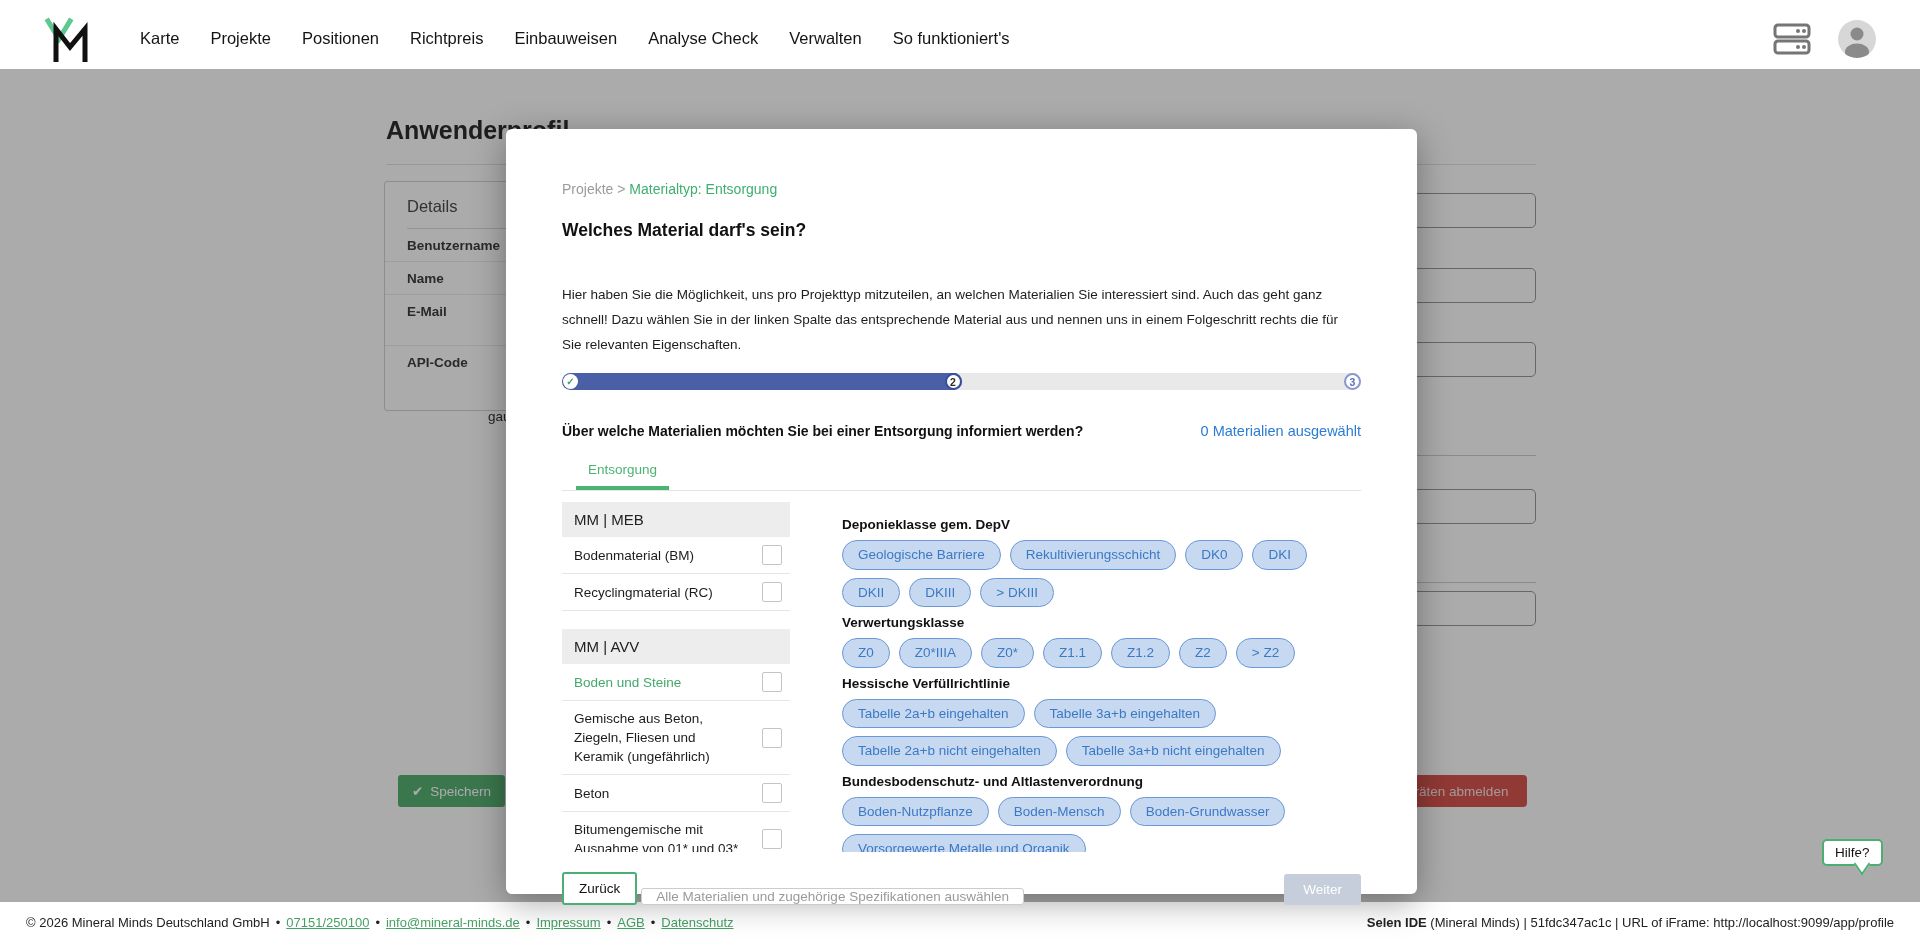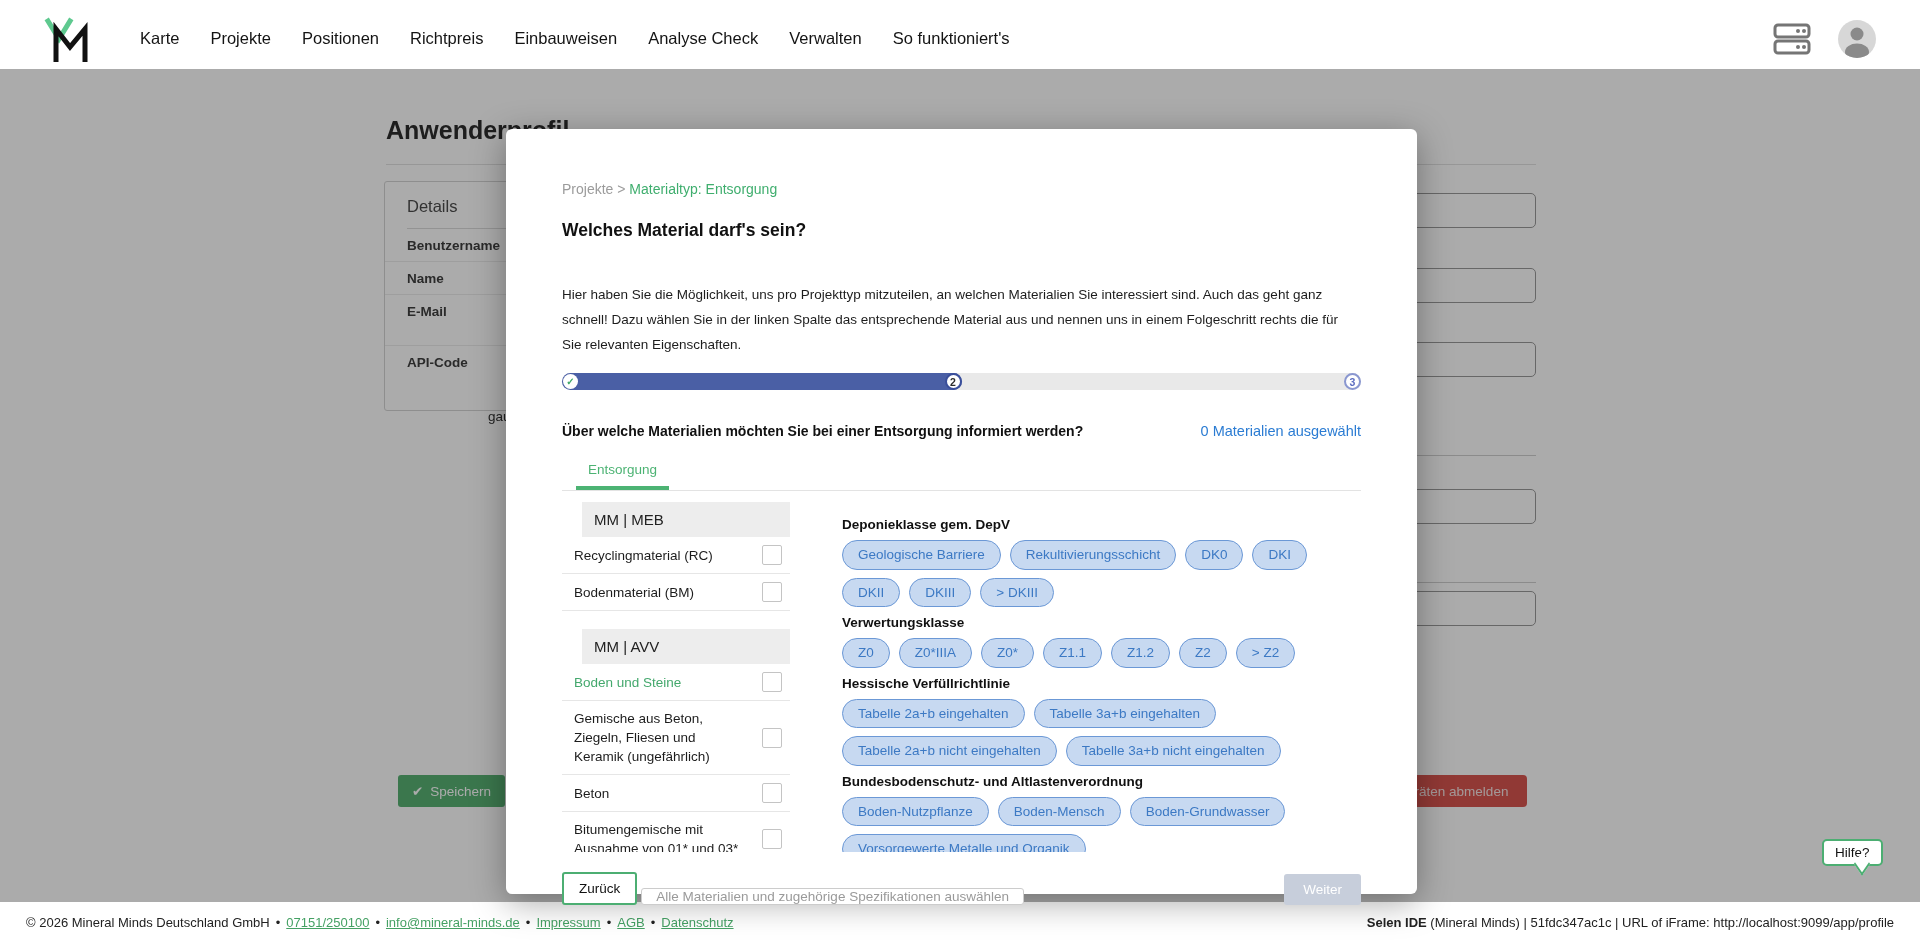--- a/index.html
+++ b/index.html
@@ -49,21 +49,21 @@
   .question-row { display:flex; justify-content:space-between; align-items:baseline; margin-bottom:19px; }
   .question { font-size:14px; font-weight:700; color:#111; }
   .selected-count { font-size:14.5px; font-weight:500; color:#2b7cd3; cursor:pointer; }
 
   .tabs { border-bottom:1px solid #e3e3e3; }
   .tab { display:inline-block; margin-left:14px; padding:4px 12px 9px; font-size:13.5px; color:#4cb373; border-bottom:4px solid #4cb373; cursor:pointer; }
 
   .columns { display:flex; gap:52px; height:350px; overflow:hidden; margin-top:11px; }
   .material-list { width:228px; flex:none; }
   .mat-group { margin-bottom:18px; }
-  .mat-header { background:#ededed; padding:9px 12px; font-size:15px; color:#222;margin-left:20px; }
+  .mat-header { background:#ededed; padding:9px 12px; font-size:15px; color:#222; }
   .mat-row { display:flex; justify-content:space-between; align-items:center; gap:8px; padding:8px 8px 8px 12px; border-bottom:1px solid #e6e6e6; cursor:pointer; }
   .mat-label { font-size:13.5px; line-height:19px; color:#1c1c1c; max-width:172px; }
   .mat-row.active .mat-label { color:#44a86d; }
   .checkbox { width:20px; height:20px; border:1px solid #c4c4c4; border-radius:2px; background:#fff; flex:none; cursor:pointer; }
 
   .spec-panel { flex:1; padding-top:8px; }
   .spec-title { font-size:15px; font-weight:700; color:#111; margin-bottom:5px; }
   .spec-label { font-size:13.5px; font-weight:700; color:#111; margin:7px 0 8px; }
   .chips { display:flex; flex-wrap:wrap; gap:8px 9px; margin-bottom:8px; }
   .chip { font-family:"Liberation Sans",sans-serif; font-size:13.5px; color:#3c79c4; background:#c7d9f1; border:1.5px solid #6b98d6; border-radius:17px; padding:7px 15px; line-height:1; cursor:pointer; white-space:nowrap; }
@@ -175,25 +175,25 @@
 
   <div class="tabs">
     <span class="tab">Entsorgung</span>
   </div>
 
   <div class="columns">
     <div class="material-list">
         <div class="mat-group">
           <div class="mat-header">MM | MEB</div>
           <div class="mat-row">
+            <span class="mat-label">Bodenmaterial (BM)</span>
+            <span class="checkbox"></span>
+          </div>
+          <div class="mat-row">
             <span class="mat-label">Recyclingmaterial (RC)</span>
-            <span class="checkbox"></span>
-          </div>
-          <div class="mat-row">
-            <span class="mat-label">Bodenmaterial (BM)</span>
             <span class="checkbox"></span>
           </div>
         </div>
         <div class="mat-group">
           <div class="mat-header">MM | AVV</div>
           <div class="mat-row active">
             <span class="mat-label">Boden und Steine</span>
             <span class="checkbox"></span>
           </div>
           <div class="mat-row">

